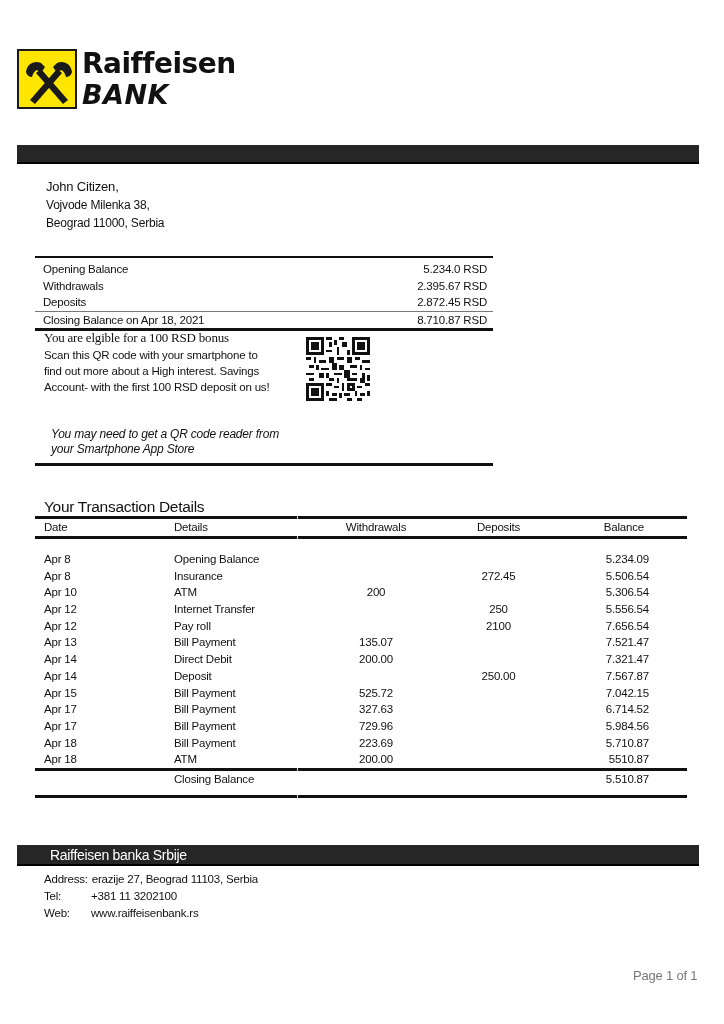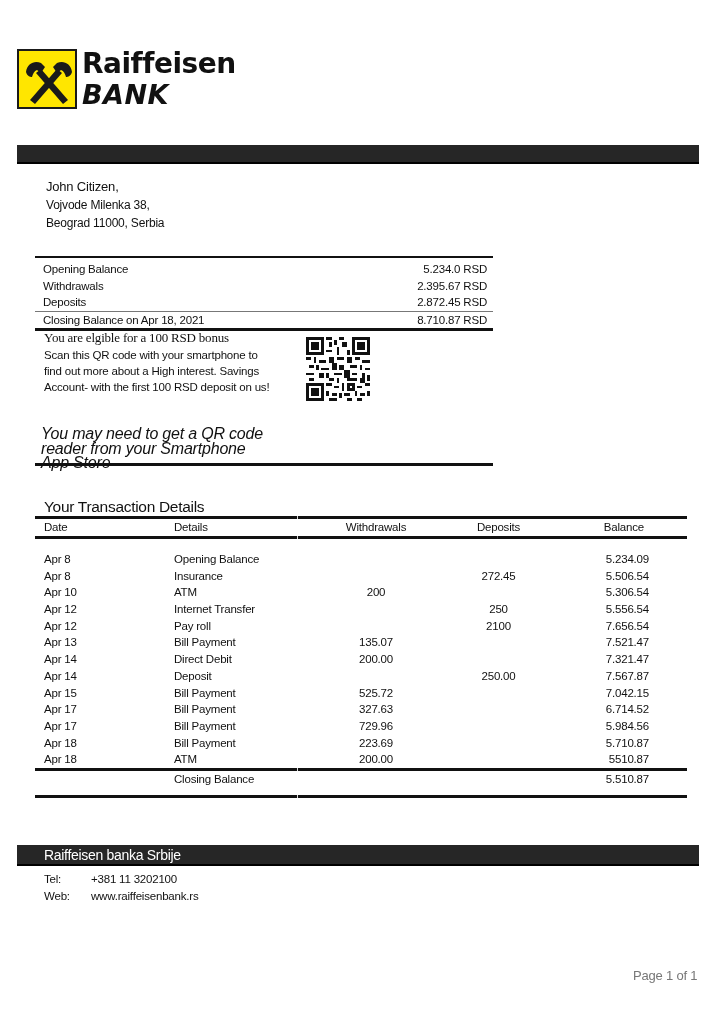--- a/index.html
+++ b/index.html
@@ -25,21 +25,21 @@
   .summary { position: absolute; left: 35px; top: 256px; width: 458px; }
   .summary .rule-thick { height: 2px; background: #111; }
   .summary .rule-thin { height: 1px; background: #777; }
   .summary .row { display: flex; justify-content: space-between; font-size: 11.5px; height: 16.5px; line-height: 16.5px; padding: 0 6px 0 8px; letter-spacing: -0.2px; }
   .summary .row.first { margin-top: 3px; }
 
   
   .promo { position: absolute; left: 35px; top: 327px; width: 458px; height: 139px; border-bottom: 3px solid #111; }
   .promo .head { position: absolute; left: 9px; top: 3px; font-size: 13px; line-height: 16px; letter-spacing: -0.2px; font-family: Liberation Serif, serif; }
   .promo .body { position: absolute; left: 9px; top: 20px; font-size: 11.5px; line-height: 16px; width: 230px; letter-spacing: -0.2px; }
-  .promo .note { position: absolute; left: 6px; top: 100px; font-size: 16px; line-height: 14.5px; font-style: italic; letter-spacing: -0.2px; }
+  .promo .note { position: absolute; left: 16px; top: 100px; font-size: 12px; line-height: 14.5px; font-style: italic; letter-spacing: -0.2px; }
   .promo .qr { position: absolute; left: 271px; top: 10px; width: 64px; height: 64px; }
 
   
   .tx-title { position: absolute; left: 44px; top: 498px; font-size: 15.5px; letter-spacing: -0.3px; }
   .tx { position: absolute; left: 35px; top: 516px; width: 652px; }
   .tx .rule { height: 3px; background: #111; position: relative; }
   .tx .rule .notch { position: absolute; left: 262px; top: 0; width: 1px; height: 3px; background: #ddd; }
   .tx .hdr, .tx .row { display: grid; grid-template-columns: 139px 124px 126px 129px 134px; font-size: 11.5px; letter-spacing: -0.2px; }
   .tx .hdr { height: 17px; line-height: 17px; }
   .tx .row { height: 16.7px; line-height: 16.7px; }
@@ -47,21 +47,21 @@
   .tx .c1 { padding-left: 0; }
   .tx .c2 { text-align: center; padding-left: 30px; }
   .tx .c3 { text-align: center; padding-left: 20px; }
   .tx .c4 { text-align: right; padding-right: 38px; }
   .tx .hdr .c4 { padding-right: 43px; }
   .tx .body { padding-top: 12px; }
   .tx .closing { height: 24px; line-height: 17px; }
 
   
   .foot-bar { position: absolute; left: 17px; top: 845px; width: 682px; height: 21px; background: #262626; border-bottom: 2px solid #000; }
-  .foot-bar span { color: #fff; font-size: 14px; line-height: 21px; position: absolute; left: 27px; letter-spacing: -0.3px; }
+  .foot-bar span { color: #fff; font-size: 14px; line-height: 21px; position: absolute; left: 33px; letter-spacing: -0.3px; }
   .contact { position: absolute; left: 44px; top: 871px; font-size: 11.5px; line-height: 17px; letter-spacing: -0.2px; }
   .contact .r { display: flex; }
   .contact .lbl { width: 47px; }
   .contact .r.first .lbl { width: auto; margin-right: 4px; }
 
   .page-num { position: absolute; left: 633px; top: 968px; font-size: 13px; color: #777; letter-spacing: -0.2px; }
 </style>
 </head>
 <body>
 
@@ -307,20 +307,24 @@
   </div>
   <div class="rule">
       <div class="notch"></div>
     </div>
 </div>
 
 <div class="foot-bar">
   <span>Raiffeisen banka Srbije</span>
 </div>
 <div class="contact">
+  <div class="r first">
+    <span class="lbl">Address:</span>
+    <span>erazije 27, Beograd 11103, Serbia</span>
+  </div>
   <div class="r">
     <span class="lbl">Tel:</span>
     <span>+381 11 3202100</span>
   </div>
   <div class="r">
     <span class="lbl">Web:</span>
     <span>www.raiffeisenbank.rs</span>
   </div>
 </div>
 

